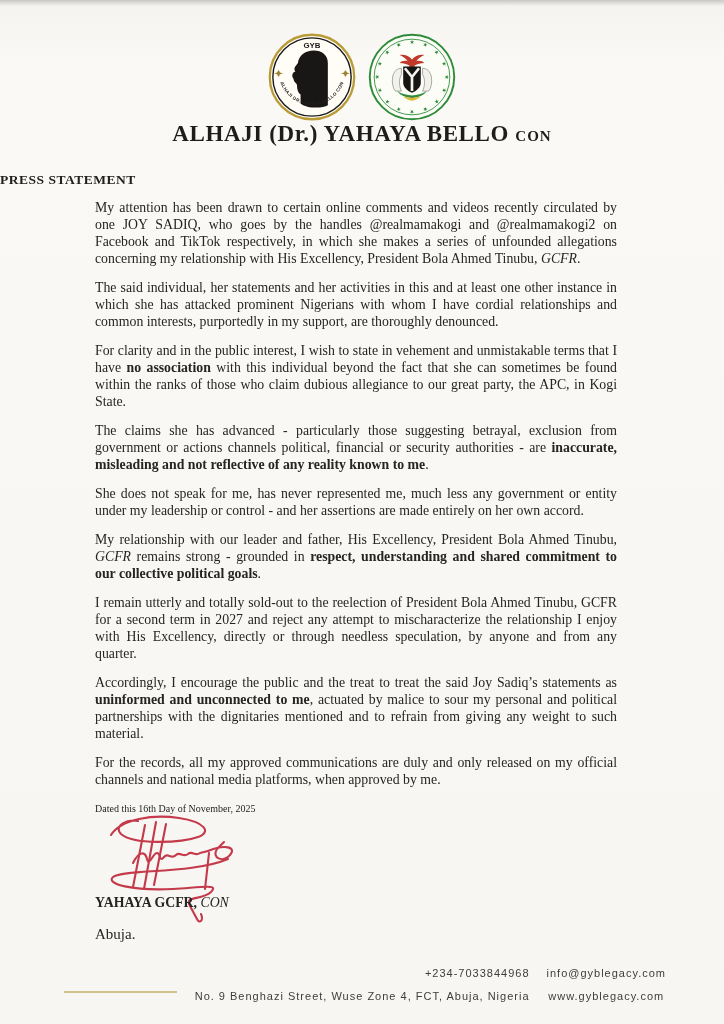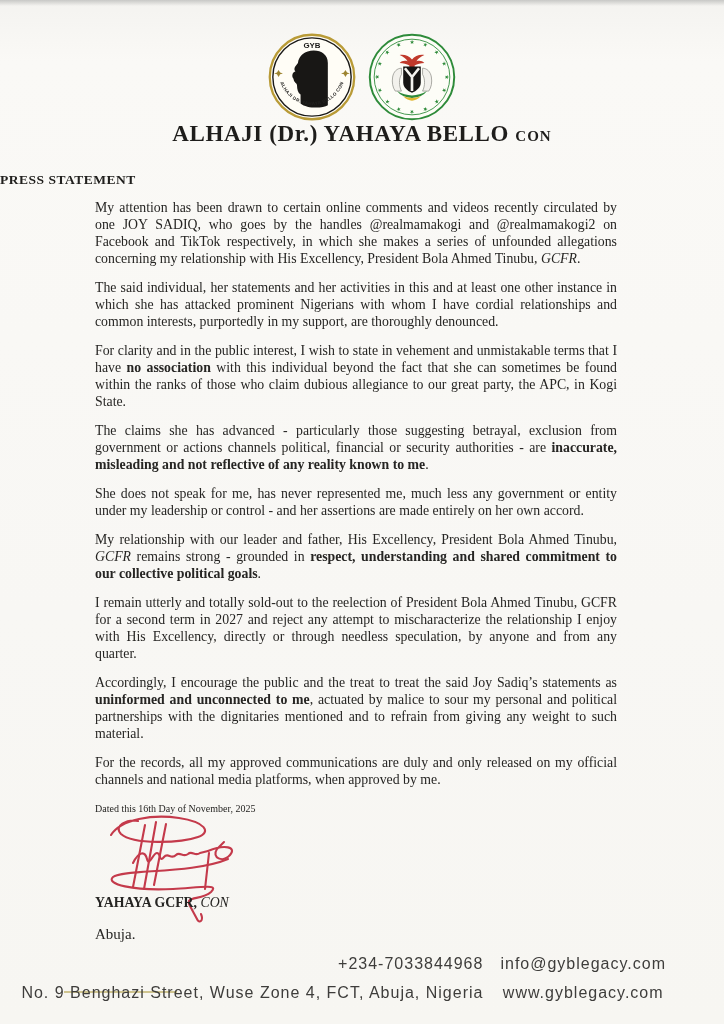--- a/index.html
+++ b/index.html
@@ -35,21 +35,21 @@
   .signatory-line { position:relative; font-size:13.8px; line-height:17px; z-index:2; }
   .signatory-name { font-weight:bold; }
   .signatory-honorific { font-style:italic; }
   .signatory-location { font-size:15px; line-height:17px; position:relative; z-index:2; }
 
   .footer { position:absolute; left:0; right:0; bottom:0; height:80px; font-family:"Liberation Sans", sans-serif; }
   .footer-rule { position:absolute; left:64px; bottom:31px; width:113px; height:2px; }
   .footer-grid {
     position:absolute; right:58px; bottom:22px;
     display:grid; grid-template-columns:auto auto; column-gap:17px; row-gap:11px;
-    font-size:16px; letter-spacing:1px; color:#3e3d3b;
+    font-size:11px; letter-spacing:1px; color:#3e3d3b;
   }
   .footer-col-right { text-align:right; white-space:nowrap; }
   .footer-col-left { text-align:center; white-space:nowrap; }
 </style>
 </head>
 <body>
 
 <div class="page">
 
   <div class="logos">

